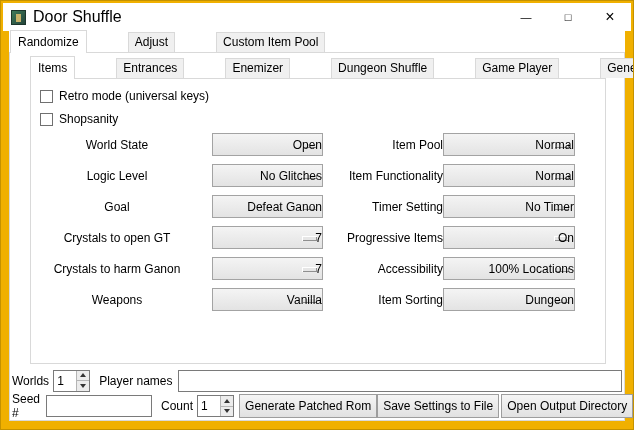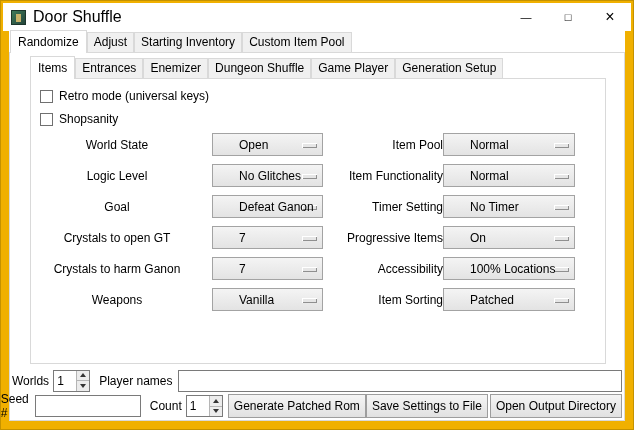--- a/index.html
+++ b/index.html
@@ -16,46 +16,46 @@
   .app-icon::after { content:""; position:absolute; left:4px; top:3px; width:5px; height:8px; background:#c8b26a; }
   .title-text { margin-left:7px; font-size:16px; }
   .caption { margin-left:auto; display:flex; height:100%; }
   .cap-btn { width:42px; height:100%; display:flex; align-items:center; justify-content:center; background:#fff; cursor:default; }
   .cap-min { font-size:11px; }
   .cap-max { font-size:11px; }
   .cap-close { font-size:16px; }
   
   .client { position:absolute; left:8px; right:8px; top:30px; bottom:8px; background:#fff; }
   
-  .tabs { display:flex; align-items:flex-end; position:absolute; z-index:2; }
+  .tabs { display:flex; align-items:flex-end; position:absolute; z-index:2;gap:41px; }
   .outer-tabs { left:1px; top:0; height:21px; }
   .tab { border:1px solid #d9d9d9; border-bottom:none; background:#f0f0f0; padding:2px 6px 3px; white-space:nowrap; cursor:default; }
   .tab.selected { background:#fff; padding:4px 7px 4px; margin-bottom:-1px; position:relative; z-index:3; }
   .outer-page { position:absolute; left:0; right:0; top:21px; bottom:0; border:1px solid #d9d9d9; background:#fff; }
   .inner-tabs { left:20px; top:4px; height:21px; }
   .inner-page { position:absolute; left:20px; top:25px; width:576px; height:286px; border:1px solid #d9d9d9; background:#fff; }
   
   .check-row { display:flex; align-items:center; margin-left:9px; }
   .check-row.first { margin-top:10px; }
   .check-row.second { margin-top:9px; }
   .checkbox { width:13px; height:13px; border:1px solid #707070; background:#fff; margin-right:6px; flex:0 0 auto; }
   
   .options { margin-top:3px; }
   .opt-row { display:flex; align-items:center; height:31px; }
   .lbl { white-space:nowrap; }
   .lbl-l { width:181px; text-align:center; padding-right:9px; }
   .lbl-r { width:120px; text-align:right; padding-right:0; }
   .opt-btn { position:relative; width:111px; height:23px; border:1px solid #a3a3a3;
-             background:linear-gradient(#f4f4f4,#e3e3e3); display:flex; align-items:center; justify-content:flex-start; cursor:default;padding-left:26px; }
+             background:linear-gradient(#f4f4f4,#e3e3e3); display:flex; align-items:center; justify-content:flex-end; cursor:default;padding-left:26px; }
   .opt-btn-r { width:132px; }
   .opt-val { position:relative; z-index:1; }
   .indicator { position:absolute; right:5px; top:9px; width:15px; height:5px; background:#e6e6e6;
                box-shadow: inset 1px 1px 0 #ffffff, inset -1px -1px 0 #8f8f8f; }
   
-  .row { position:absolute; left:2px; right:2px; display:flex; align-items:center;justify-content:flex-end; }
+  .row { position:absolute; left:2px; right:2px; display:flex; align-items:center; }
   .row-a { bottom:28px; height:23px; }
   .row-b { bottom:2px; height:24px; }
   .text-input { height:22px; border:1px solid #7a7a7a; background:#fff; padding:0 4px; font:inherit; outline:none; }
   .input-players { flex:1; margin-left:5px; min-width:0; }
   .input-seed { width:106px; margin-left:6px; }
   .spin { display:flex; width:37px; height:22px; border:1px solid #7a7a7a; background:#fff; }
   .spin input { flex:1; min-width:0; border:none; outline:none; padding:0 0 0 3px; font:inherit; }
   .spin-arrows { width:13px; display:flex; flex-direction:column; border-left:1px solid #b5b5b5; }
   .spin-up,.spin-down { flex:1; display:flex; align-items:center; justify-content:center; background:#ececec; cursor:default; }
   .spin-up { border-bottom:1px solid #b5b5b5; }
@@ -85,21 +85,20 @@
           <span>×</span>
         </div>
     </div>
   </div>
 
   <div class="client">
 
     <div class="tabs outer-tabs">
       <div class="tab selected"><span>Randomize</span></div>
       <div class="tab"><span>Adjust</span></div>
-      <div class="tab"><span>Starting Inventory</span></div>
       <div class="tab"><span>Custom Item Pool</span></div>
     </div>
 
     <div class="outer-page">
 
       <div class="tabs inner-tabs">
         <div class="tab selected"><span>Items</span></div>
         <div class="tab"><span>Entrances</span></div>
         <div class="tab"><span>Enemizer</span></div>
         <div class="tab"><span>Dungeon Shuffle</span></div>
@@ -186,21 +185,21 @@
           </div>
 
           <div class="opt-row">
             <div class="lbl lbl-l">Weapons</div>
             <div class="opt-btn">
               <span class="opt-val">Vanilla</span>
               <span class="indicator"></span>
             </div>
             <div class="lbl lbl-r">Item Sorting</div>
             <div class="opt-btn opt-btn-r">
-              <span class="opt-val">Patched</span>
+              <span class="opt-val">Dungeon</span>
               <span class="indicator"></span>
             </div>
           </div>
 
         </div>
       </div>
 
       <div class="row row-a">
         <span>Worlds</span>
         <div class="spin ml4">

